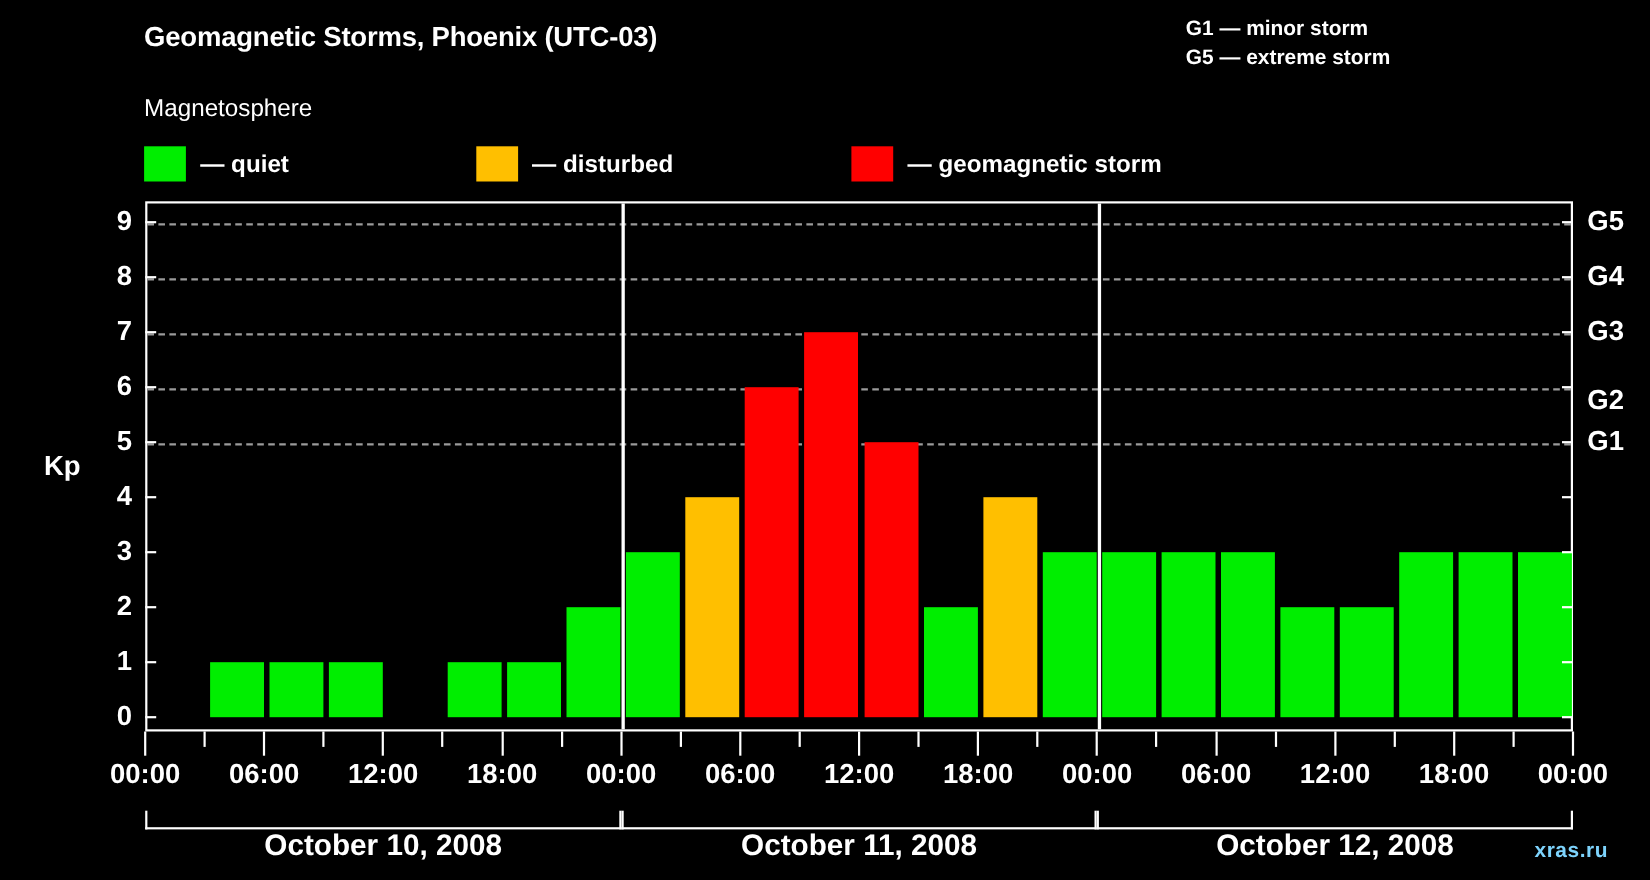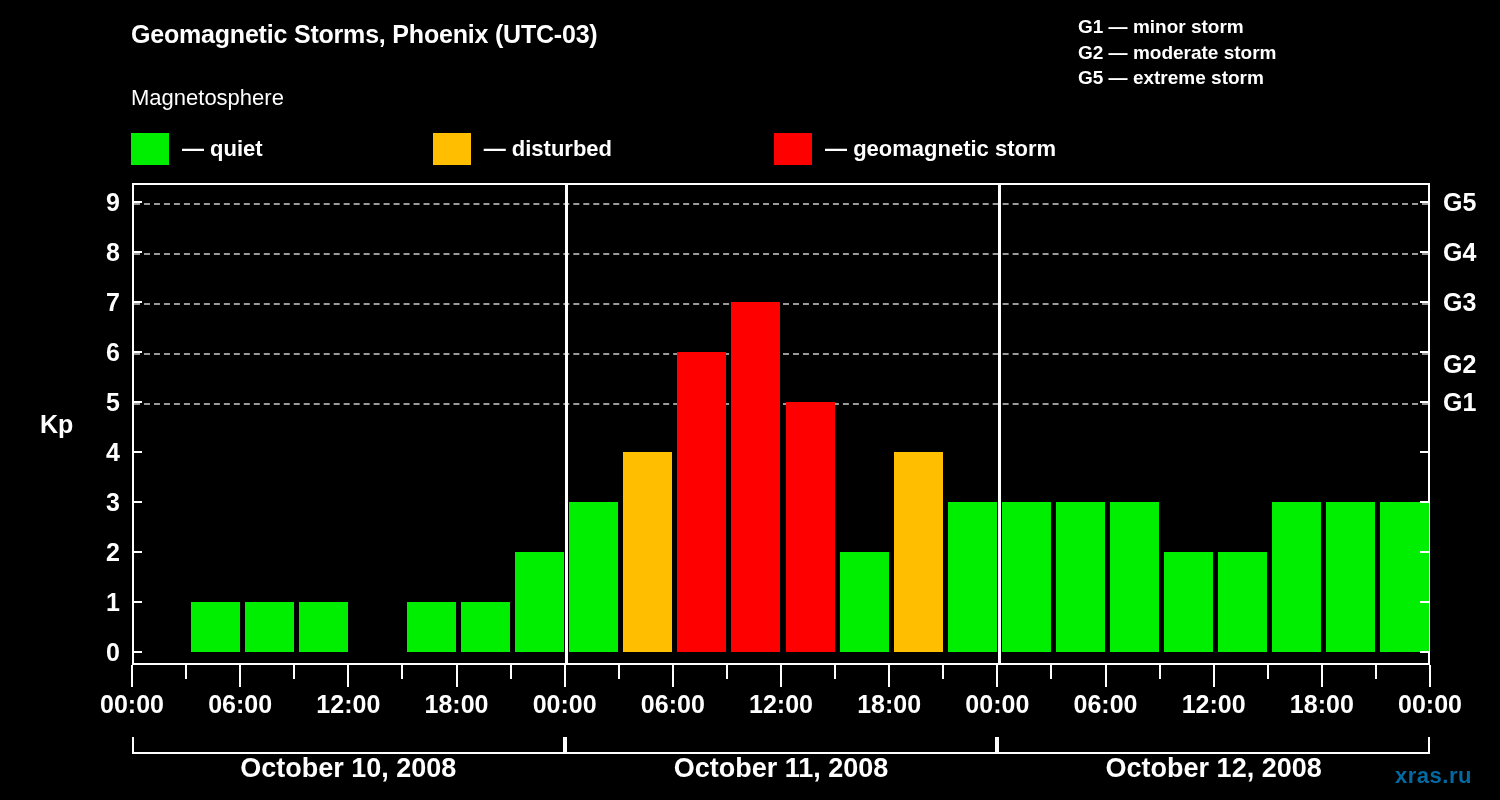--- a/index.html
+++ b/index.html
@@ -203,23 +203,23 @@
     text-align: center;
     white-space: nowrap;
     transform: translateX(-50%);
   }
 
   
   .watermark {
     position: absolute;
     left: 1395px;
     top: 763px;
-    font-size: 22px;
-    font-weight: bold;
-    color: #0369a1;
+    font-size: 19px;
+    font-weight: bold;
+    color: #7dd3fc;
     letter-spacing: 0.5px;
   }
 </style>
 </head>
 <body>
 
 <div id="page">
 
   <div class="title">Geomagnetic Storms, Phoenix (UTC-03)</div>
   <div class="subtitle">Magnetosphere</div>
@@ -236,21 +236,20 @@
     </div>
     <span class="lg-gap-2"></span>
     <div class="legend-item">
       <span class="legend-swatch" style="background:#FF0000"></span>
       <span class="legend-text">— geomagnetic storm</span>
     </div>
   </div>
 
   <div class="gscale">
     <div class="gscale-line">G1 — minor storm</div>
-    <div class="gscale-line">G2 — moderate storm</div>
     <div class="gscale-line">G5 — extreme storm</div>
   </div>
 
   <div class="y-axis-label">Kp</div>
 
   <div class="ytick-wrap" id="ytick-wrap">
       <div class="ytick-label" style="top: 469px;">0</div>
       <div class="ytick-label" style="top: 419px;">1</div>
       <div class="ytick-label" style="top: 369px;">2</div>
       <div class="ytick-label" style="top: 319px;">3</div>

